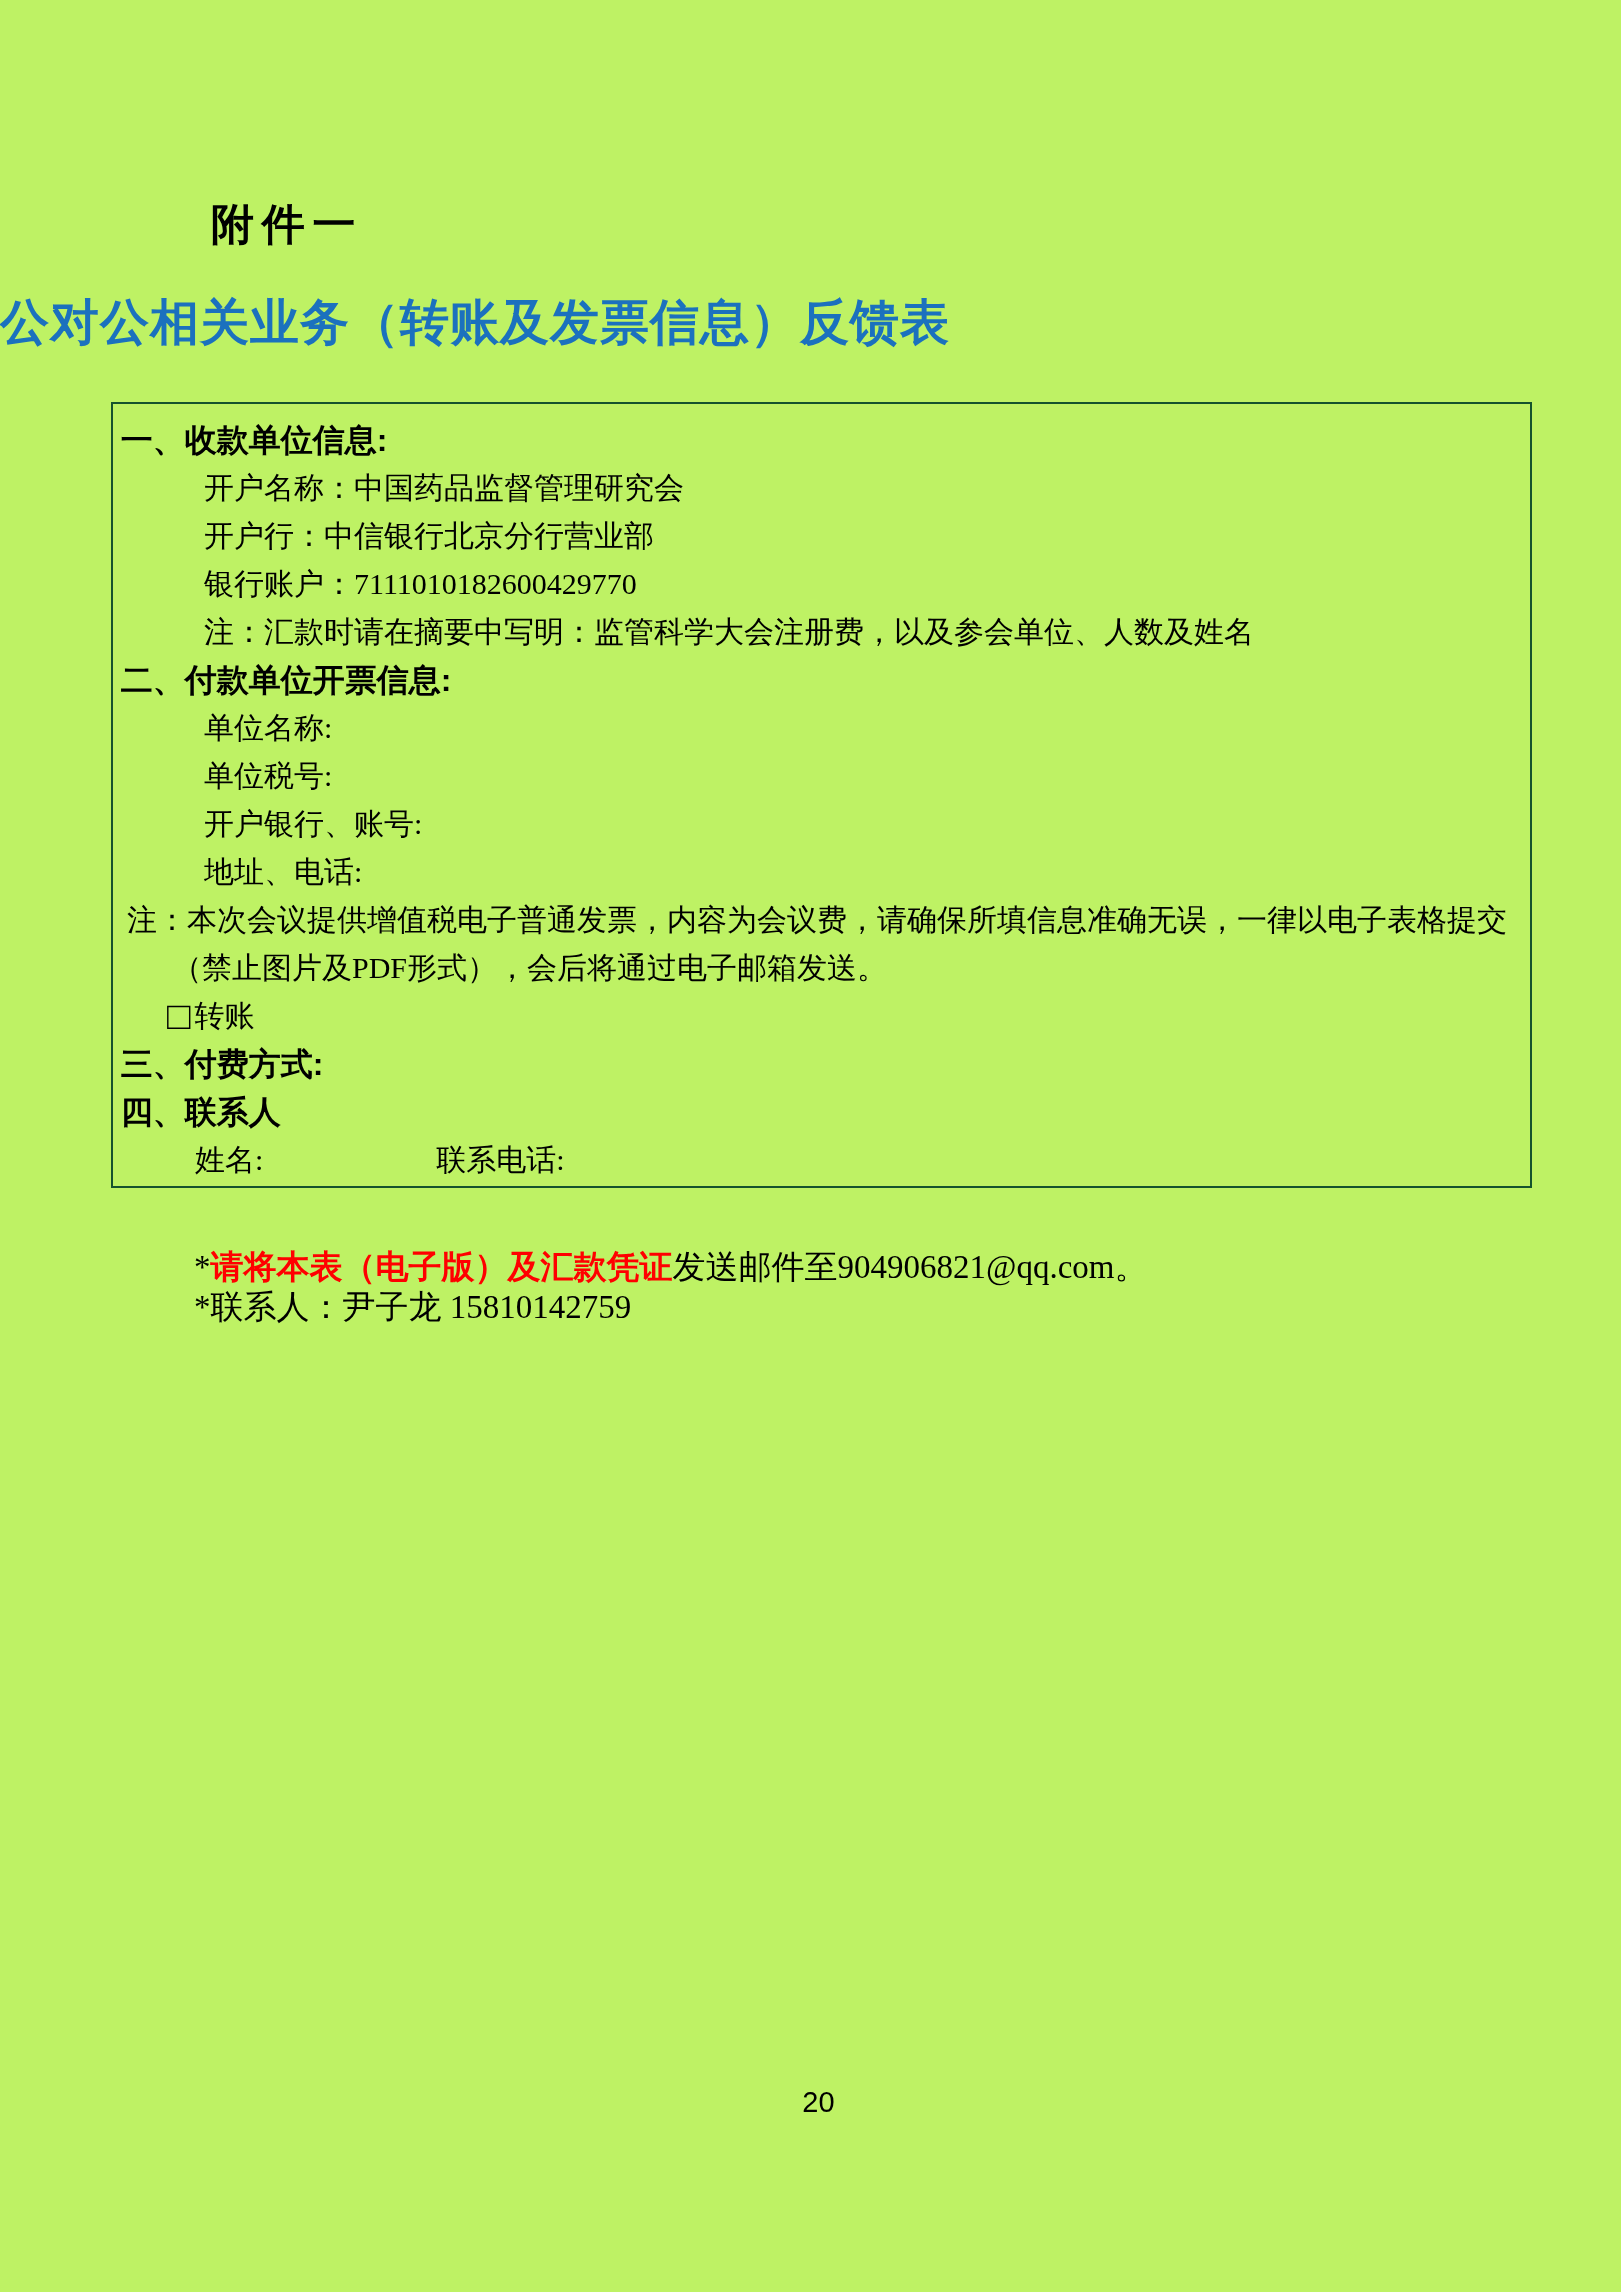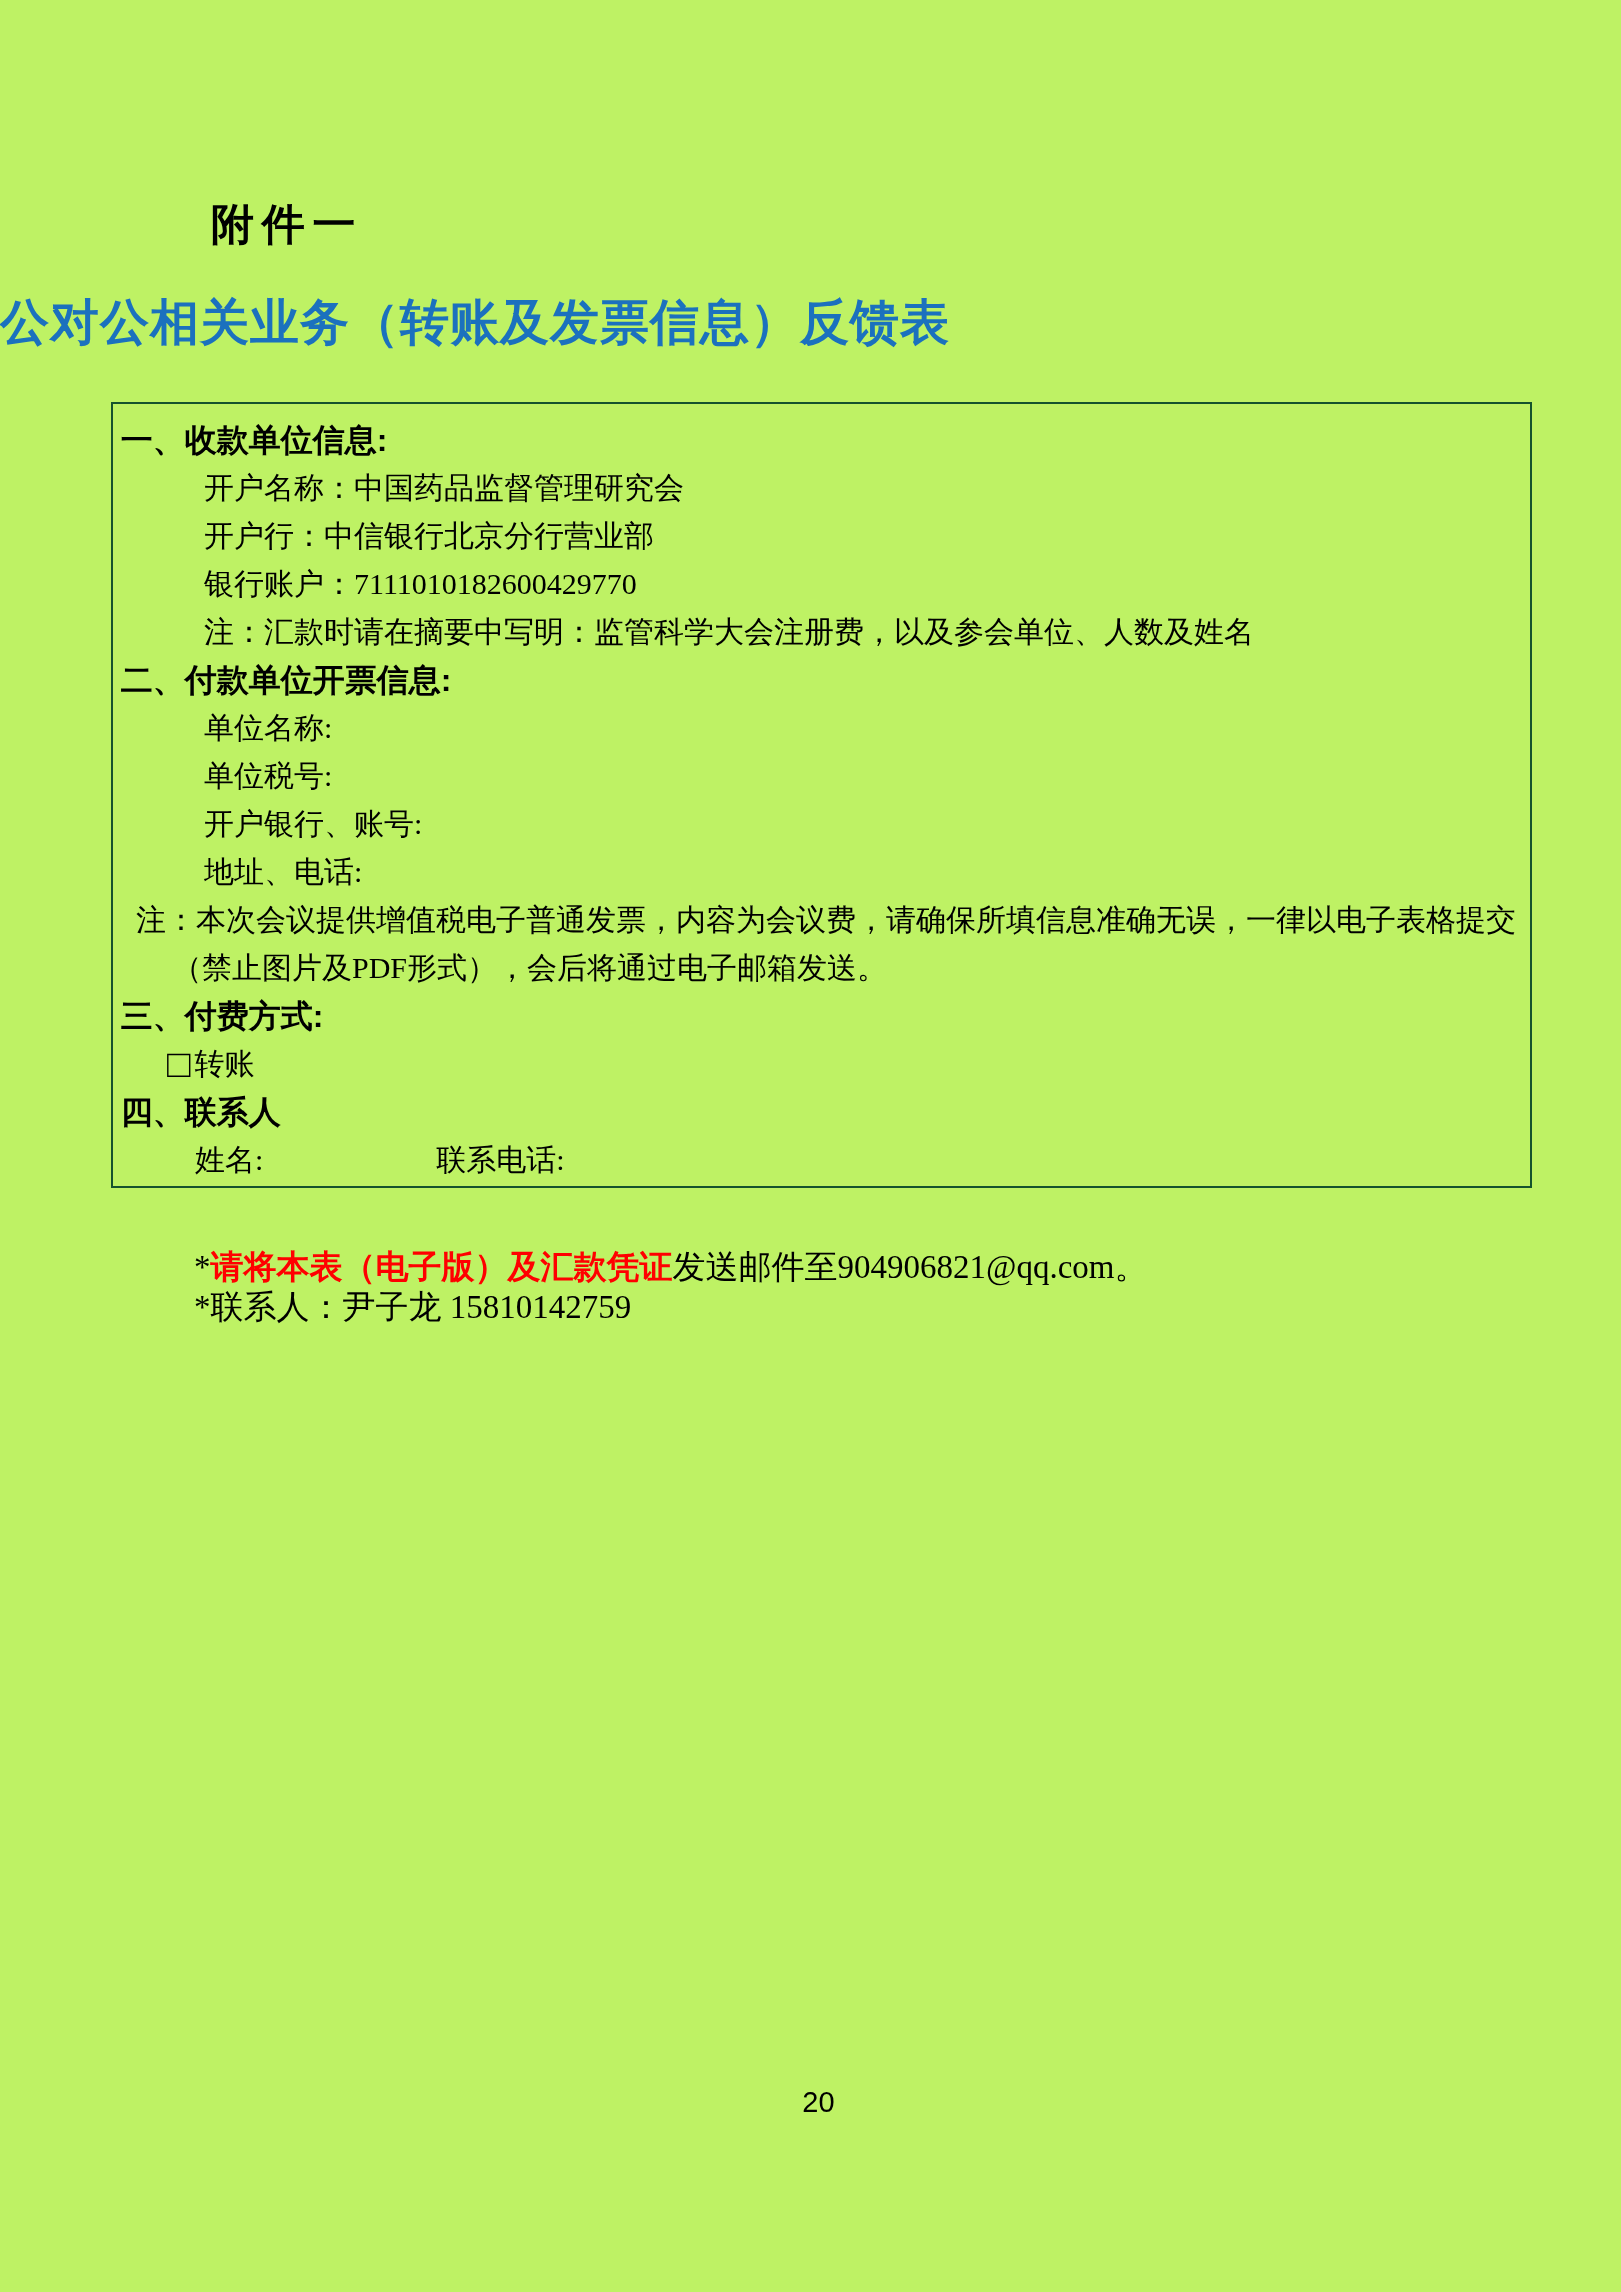--- a/index.html
+++ b/index.html
@@ -55,21 +55,21 @@
     font-size: 30px;
     white-space: nowrap;
   }
   .fline.h {
     font-family: "Liberation Sans", "DejaVu Sans", sans-serif;
     font-weight: bold;
     font-size: 32px;
     padding-left: 7.8px;
   }
   .fline.s   { padding-left: 75px; margin-left: 16px; }
-  .fline.n   { padding-left: 23px;  }
+  .fline.n   { padding-left: 14px;  }
   .fline.n2  { padding-left: 59px; }
   .fline.c   { padding-left: 54px; }
   .fline.nm  { padding-left: 82px; }
   .chk {
     display: inline-block;
     font-size: 39px;
     line-height: 48px;
     vertical-align: top;
     margin-right: 3.9px;
     cursor: pointer;
@@ -126,25 +126,25 @@
     <div class="fline s">单位税号:</div>
 
     <div class="fline s">开户银行、账号:</div>
 
     <div class="fline s">地址、电话:</div>
 
     <div class="fline n">注：本次会议提供增值税电子普通发票，内容为会议费，请确保所填信息准确无误，一律以电子表格提交</div>
 
     <div class="fline n2">（禁止图片及PDF形式），会后将通过电子邮箱发送。</div>
 
-    <div class="fline h">三、付费方式:</div>
-
     <div class="fline c">
       <span class="chk">□</span><span>转账</span>
     </div>
+
+    <div class="fline h">三、付费方式:</div>
 
     <div class="fline h">四、联系人</div>
 
     <div class="fline nm">
       <span>姓名:</span><span class="phone-label">联系电话:</span>
     </div>
 
   </div>
 
   <div class="remarks">

